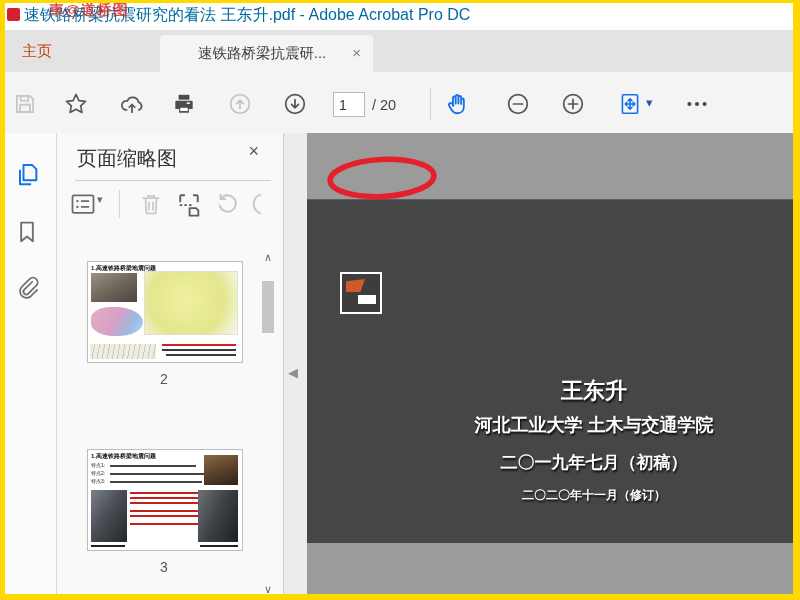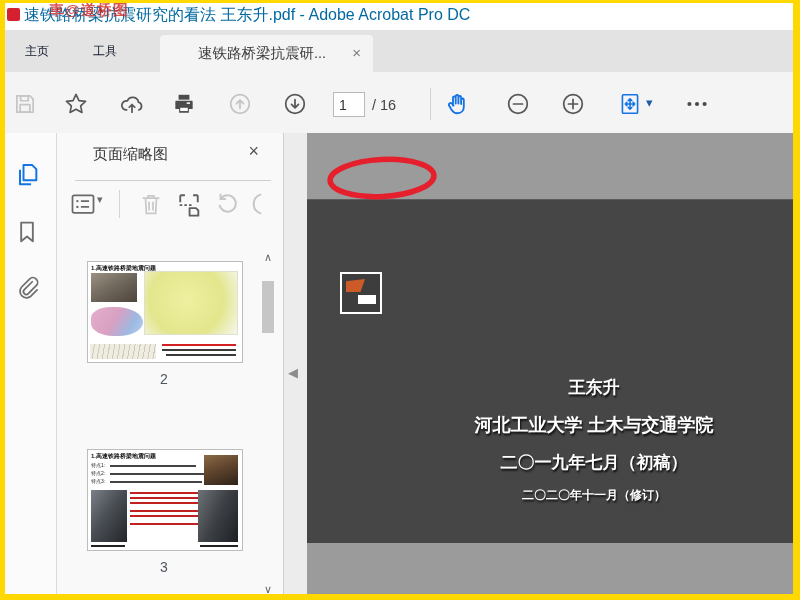--- a/index.html
+++ b/index.html
@@ -14,21 +14,21 @@
   .titlebar .apptitle{position:absolute;left:24px;top:0;line-height:30px;
       font-size:16px;color:#0369a1;white-space:nowrap;}
   .acroicon{position:absolute;left:7px;top:8px;width:13px;height:13px;
       background:#d5202f;border-radius:2px;}
   .watermark{position:absolute;left:1px;top:1px;font-size:15px;font-weight:bold;
       color:rgba(205,35,35,.78);letter-spacing:1px;z-index:20;white-space:nowrap;padding-left:48px;}
 
   
   .tabrow{position:absolute;left:0;top:30px;right:0;height:42px;background:#e3e3e3;}
   .navtab{position:absolute;top:0;height:42px;line-height:42px;text-align:center;
-      font-size:12px;color:#0f172a;cursor:default;}
+      font-size:15px;color:#c2410c;cursor:default;}
   .tab-home{left:4px;width:66px;}
   .tab-tools{left:72px;width:66px;}
   .doctab{position:absolute;left:160px;top:5px;width:213px;height:37px;
       background:#f4f4f4;border-radius:4px 4px 0 0;}
   .doctab .doclabel{position:absolute;left:38px;top:0;line-height:37px;
       font-size:14.5px;color:#3c3c3c;white-space:nowrap;}
   .doctab .docclose{position:absolute;right:12px;top:0;line-height:36px;
       font-size:15px;color:#7d7d7d;cursor:default;}
 
   
@@ -46,21 +46,21 @@
 
   
   .iconstrip{position:absolute;left:0;top:133px;bottom:0;width:56px;background:#fbfbfb;
       border-right:1px solid #dadada;}
   .stripico{position:absolute;left:13px;width:28px;height:28px;}
   .stripico svg{width:28px;height:28px;display:block;}
 
   
   .thumbpanel{position:absolute;left:57px;top:133px;bottom:0;width:226px;background:#f9f9f9;
       border-right:1px solid #cfcfcf;}
-  .panelheader{position:absolute;left:20px;top:12px;font-size:15px;color:#333;margin-left:16px;}
+  .panelheader{position:absolute;left:20px;top:12px;font-size:20px;color:#333;}
   .panelclose{position:absolute;right:24px;top:8px;font-size:18px;color:#555;}
   .paneldiv{position:absolute;left:18px;right:12px;top:47px;height:1px;background:#cfcfcf;}
   .panelbar .pico{position:absolute;top:57px;width:28px;height:28px;}
   .panelbar .pico svg{width:28px;height:28px;display:block;}
   .pbar-sep{position:absolute;left:62px;top:57px;width:1px;height:28px;background:#d5d5d5;}
   .optcaret{position:absolute;left:40px;top:60px;font-size:11px;color:#6a6a6a;}
 
   .thumbitem{position:absolute;left:30px;width:154px;}
   .thumbpage{position:relative;width:154px;height:100px;background:#fff;
       border:1px solid #bdbdbd;overflow:hidden;}
@@ -87,39 +87,38 @@
       border-top:1px solid #5c5c5c;}
   .slideicon{position:absolute;left:33px;top:72px;width:42px;height:42px;
       border:2.5px solid #fff;background:#3d3d3d;box-sizing:border-box;}
   .slideicon .orange{position:absolute;left:4px;top:5px;width:19px;height:13px;
       background:#cd5b2a;clip-path:polygon(0 18%,100% 0,76% 100%,0 100%);}
   .slideicon .whitebar{position:absolute;right:4px;bottom:8px;width:18px;height:9px;background:#fff;}
   .slidetitle{position:absolute;left:94px;right:4px;top:80px;font-size:21px;font-weight:bold;
       color:#fff;letter-spacing:1px;text-shadow:1.5px 2px 2px rgba(0,0,0,.85);white-space:nowrap;}
   .sline{position:absolute;left:92px;width:390px;text-align:center;color:#fff;font-weight:bold;
       text-shadow:1px 2px 2px rgba(0,0,0,.85);}
-  .sl-author{top:176px;font-size:17px;font-family:Liberation Mono, monospace;}
+  .sl-author{top:176px;font-size:22px;font-family:Liberation Mono, monospace;}
   .sl-affil{top:213px;font-size:18px;}
   .sl-d1{top:251px;font-size:17px;}
   .sl-d2{top:287px;font-size:12px;}
 </style>
 </head>
 <body>
 
 <div id="app">
 
   <div class="titlebar">
     <span class="acroicon"></span>
     <span class="apptitle">速铁路桥梁抗震研究的看法 王东升.pdf - Adobe Acrobat Pro DC</span>
   </div>
   <div class="watermark">車@道桥图</div>
 
   <div class="tabrow">
     <div class="navtab tab-home">主页</div>
-    <div class="navtab tab-tools">工具</div>
     <div class="doctab">
       <span class="doclabel">速铁路桥梁抗震研...</span>
       <span class="docclose">×</span>
     </div>
   </div>
 
   <div class="toolbar">
     <span class="tbico" style="left:12px">
       <svg viewBox="0 0 24 24" fill="none" stroke="#c6c6c6" stroke-width="1.6" stroke-linejoin="round">
           <path d="M4.5 4.5h12l3 3v12h-15z"></path>
@@ -154,21 +153,21 @@
           <path d="M12 16V8.5M12 8.5L8.8 11.7M12 8.5l3.2 3.2"></path>
         </svg>
     </span>
     <span class="tbico" style="left:282px">
       <svg viewBox="0 0 24 24" fill="none" stroke="#575757" stroke-width="1.6" stroke-linecap="round">
           <circle cx="12" cy="12" r="8.6"></circle>
           <path d="M12 8v7.5M12 15.5l-3.2-3.2M12 15.5l3.2-3.2"></path>
         </svg>
     </span>
     <div class="pagebox">1</div>
-    <span class="pagetotal">/ 16</span>
+    <span class="pagetotal">/ 20</span>
     <span class="tbsep"></span>
     <span class="tbico" style="left:444px">
       <svg viewBox="0 0 24 24" fill="none" stroke="#1473e6" stroke-width="1.7" stroke-linecap="round" stroke-linejoin="round">
           <path d="M8.3 13.5V6.2a1.25 1.25 0 0 1 2.5 0v5.3M10.8 11.5V4.9a1.25 1.25 0 0 1 2.5 0v6.6M13.3 11.5V5.9a1.25 1.25 0 0 1 2.5 0v6.1M15.8 12V8.2a1.25 1.25 0 0 1 2.5 0v6.3c0 3.6-2.3 6-5.9 6-2.6 0-4-.9-5.3-3l-2.3-3.8c-.5-.9-.3-1.9.5-2.4.8-.5 1.8-.2 2.4.7l1.1 1.5"></path>
         </svg>
     </span>
     <span class="tbico" style="left:505px">
       <svg viewBox="0 0 24 24" fill="none" stroke="#575757" stroke-width="1.6" stroke-linecap="round">
           <circle cx="12" cy="12" r="8.6"></circle>
           <path d="M7.8 12h8.4"></path>

